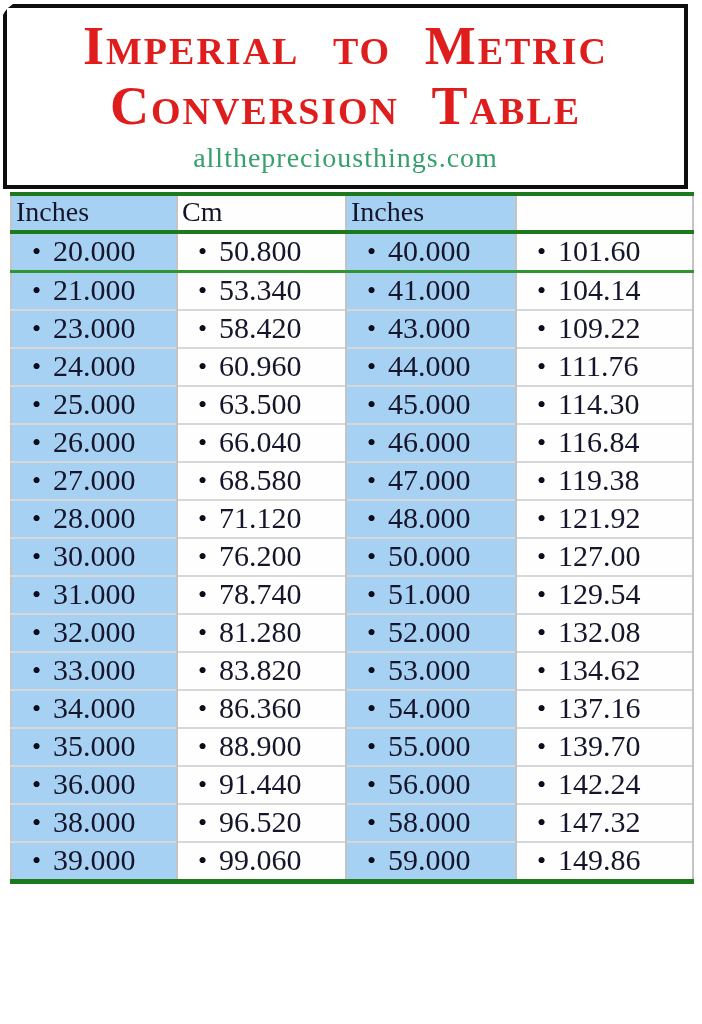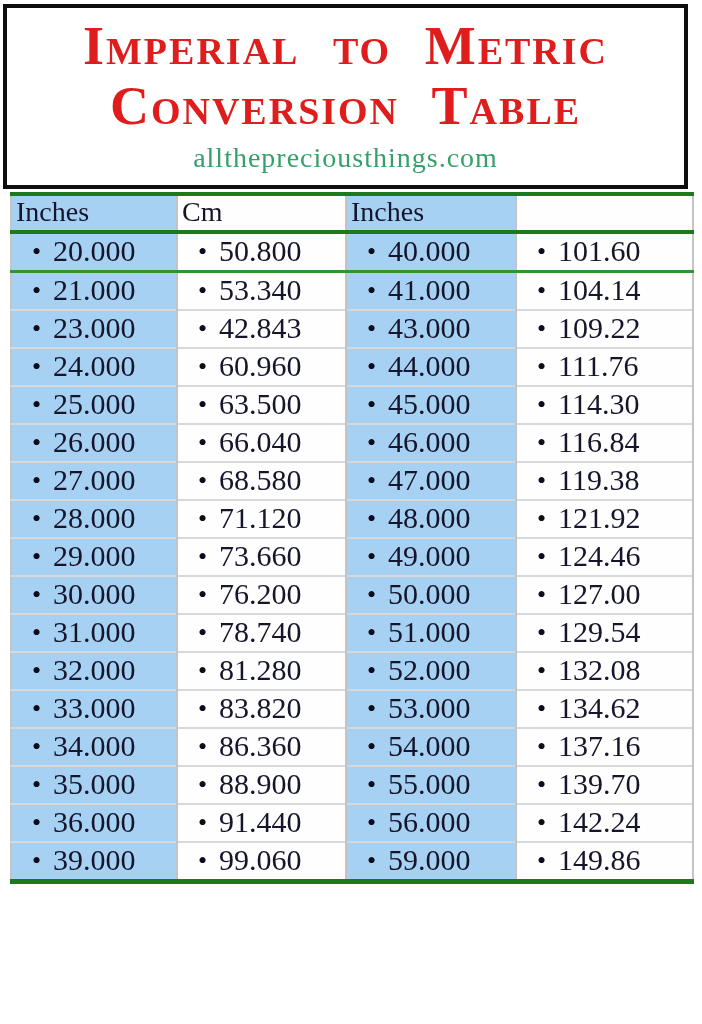--- a/index.html
+++ b/index.html
@@ -18,20 +18,21 @@
   body {
     width: 702px; height: 1024px;
     background: #ffffff;
     font-family: "Liberation Serif", "DejaVu Serif", serif;
   }
   .page {
     position: relative;
     width: 702px; height: 1024px;
     background: #ffffff;
     overflow: hidden;
+    border-radius: 27px;
   }
   .header-box {
     position: absolute;
     left: 3px; top: 4px;
     width: 685px; height: 185px;
     background: #ffffff;
     border: 4px solid #0e0e0e;
     text-align: center;
     padding-top: 8px;
   }
@@ -138,21 +139,21 @@
             <td class="white"><span class="bullet">•</span><span>101.60</span></td>
           </tr>
           <tr>
             <td class="blue"><span class="bullet">•</span><span>21.000</span></td>
             <td class="white"><span class="bullet">•</span><span>53.340</span></td>
             <td class="blue"><span class="bullet">•</span><span>41.000</span></td>
             <td class="white"><span class="bullet">•</span><span>104.14</span></td>
           </tr>
           <tr>
             <td class="blue"><span class="bullet">•</span><span>23.000</span></td>
-            <td class="white"><span class="bullet">•</span><span>42.843</span></td>
+            <td class="white"><span class="bullet">•</span><span>58.420</span></td>
             <td class="blue"><span class="bullet">•</span><span>43.000</span></td>
             <td class="white"><span class="bullet">•</span><span>109.22</span></td>
           </tr>
           <tr>
             <td class="blue"><span class="bullet">•</span><span>24.000</span></td>
             <td class="white"><span class="bullet">•</span><span>60.960</span></td>
             <td class="blue"><span class="bullet">•</span><span>44.000</span></td>
             <td class="white"><span class="bullet">•</span><span>111.76</span></td>
           </tr>
           <tr>
@@ -173,26 +174,20 @@
             <td class="blue"><span class="bullet">•</span><span>47.000</span></td>
             <td class="white"><span class="bullet">•</span><span>119.38</span></td>
           </tr>
           <tr>
             <td class="blue"><span class="bullet">•</span><span>28.000</span></td>
             <td class="white"><span class="bullet">•</span><span>71.120</span></td>
             <td class="blue"><span class="bullet">•</span><span>48.000</span></td>
             <td class="white"><span class="bullet">•</span><span>121.92</span></td>
           </tr>
           <tr>
-            <td class="blue"><span class="bullet">•</span><span>29.000</span></td>
-            <td class="white"><span class="bullet">•</span><span>73.660</span></td>
-            <td class="blue"><span class="bullet">•</span><span>49.000</span></td>
-            <td class="white"><span class="bullet">•</span><span>124.46</span></td>
-          </tr>
-          <tr>
             <td class="blue"><span class="bullet">•</span><span>30.000</span></td>
             <td class="white"><span class="bullet">•</span><span>76.200</span></td>
             <td class="blue"><span class="bullet">•</span><span>50.000</span></td>
             <td class="white"><span class="bullet">•</span><span>127.00</span></td>
           </tr>
           <tr>
             <td class="blue"><span class="bullet">•</span><span>31.000</span></td>
             <td class="white"><span class="bullet">•</span><span>78.740</span></td>
             <td class="blue"><span class="bullet">•</span><span>51.000</span></td>
             <td class="white"><span class="bullet">•</span><span>129.54</span></td>
@@ -221,20 +216,26 @@
             <td class="blue"><span class="bullet">•</span><span>55.000</span></td>
             <td class="white"><span class="bullet">•</span><span>139.70</span></td>
           </tr>
           <tr>
             <td class="blue"><span class="bullet">•</span><span>36.000</span></td>
             <td class="white"><span class="bullet">•</span><span>91.440</span></td>
             <td class="blue"><span class="bullet">•</span><span>56.000</span></td>
             <td class="white"><span class="bullet">•</span><span>142.24</span></td>
           </tr>
           <tr>
+            <td class="blue"><span class="bullet">•</span><span>38.000</span></td>
+            <td class="white"><span class="bullet">•</span><span>96.520</span></td>
+            <td class="blue"><span class="bullet">•</span><span>58.000</span></td>
+            <td class="white"><span class="bullet">•</span><span>147.32</span></td>
+          </tr>
+          <tr>
             <td class="blue"><span class="bullet">•</span><span>39.000</span></td>
             <td class="white"><span class="bullet">•</span><span>99.060</span></td>
             <td class="blue"><span class="bullet">•</span><span>59.000</span></td>
             <td class="white"><span class="bullet">•</span><span>149.86</span></td>
           </tr>
         </tbody>
     </table>
   </div>
 
 </div>

